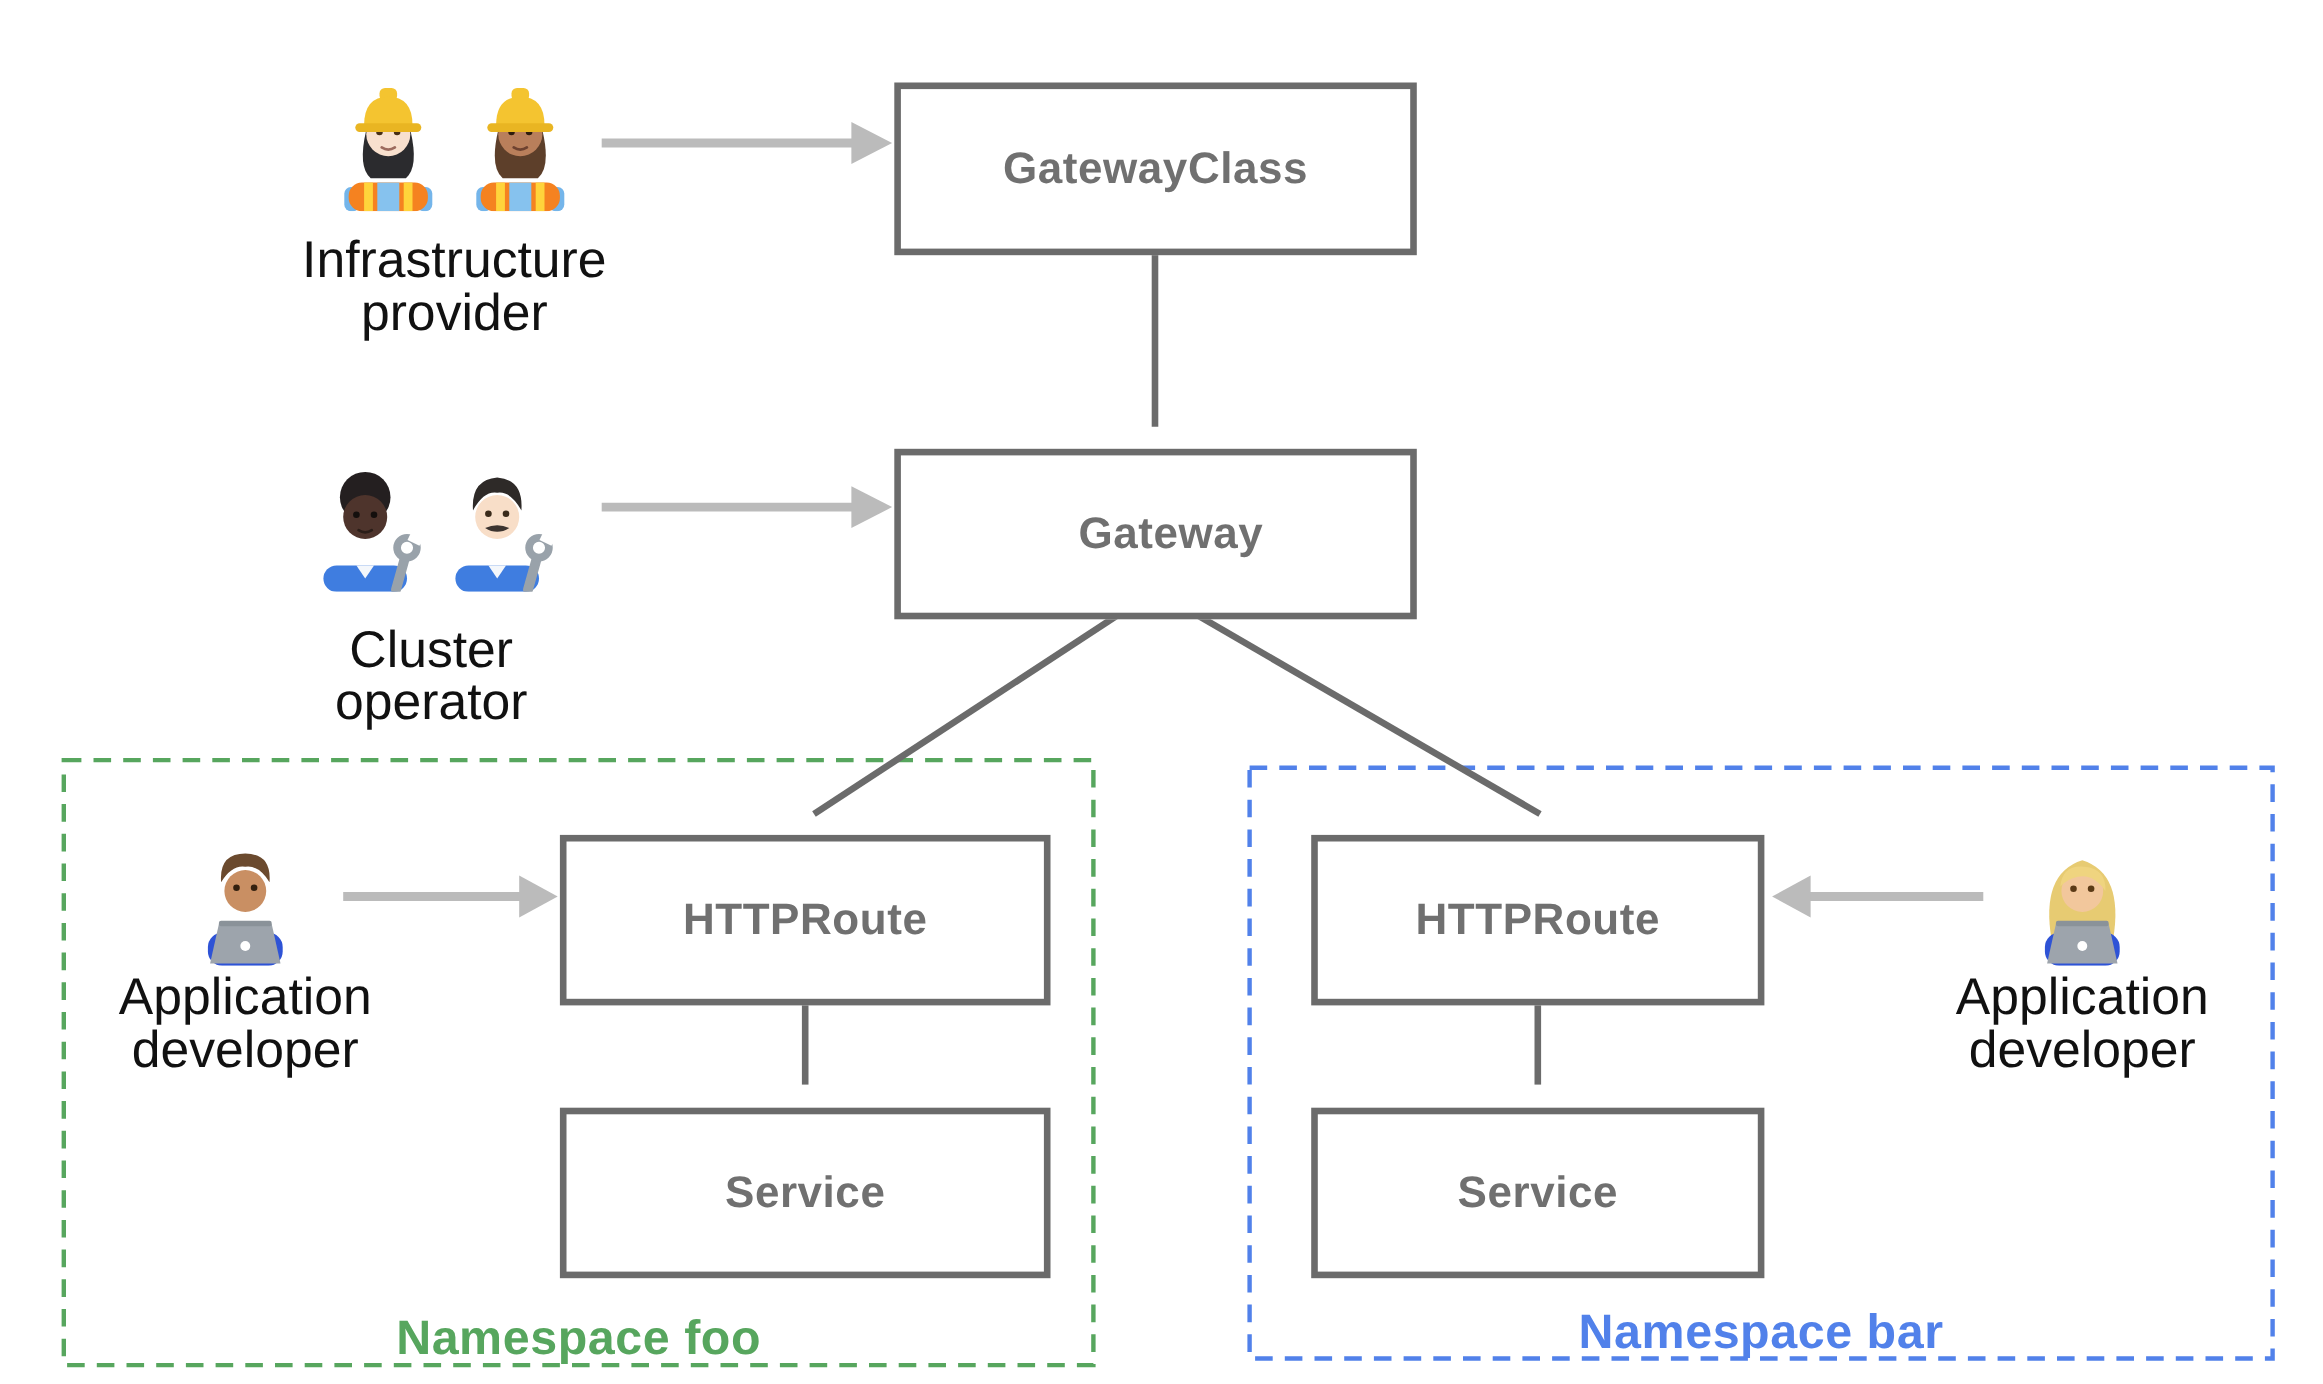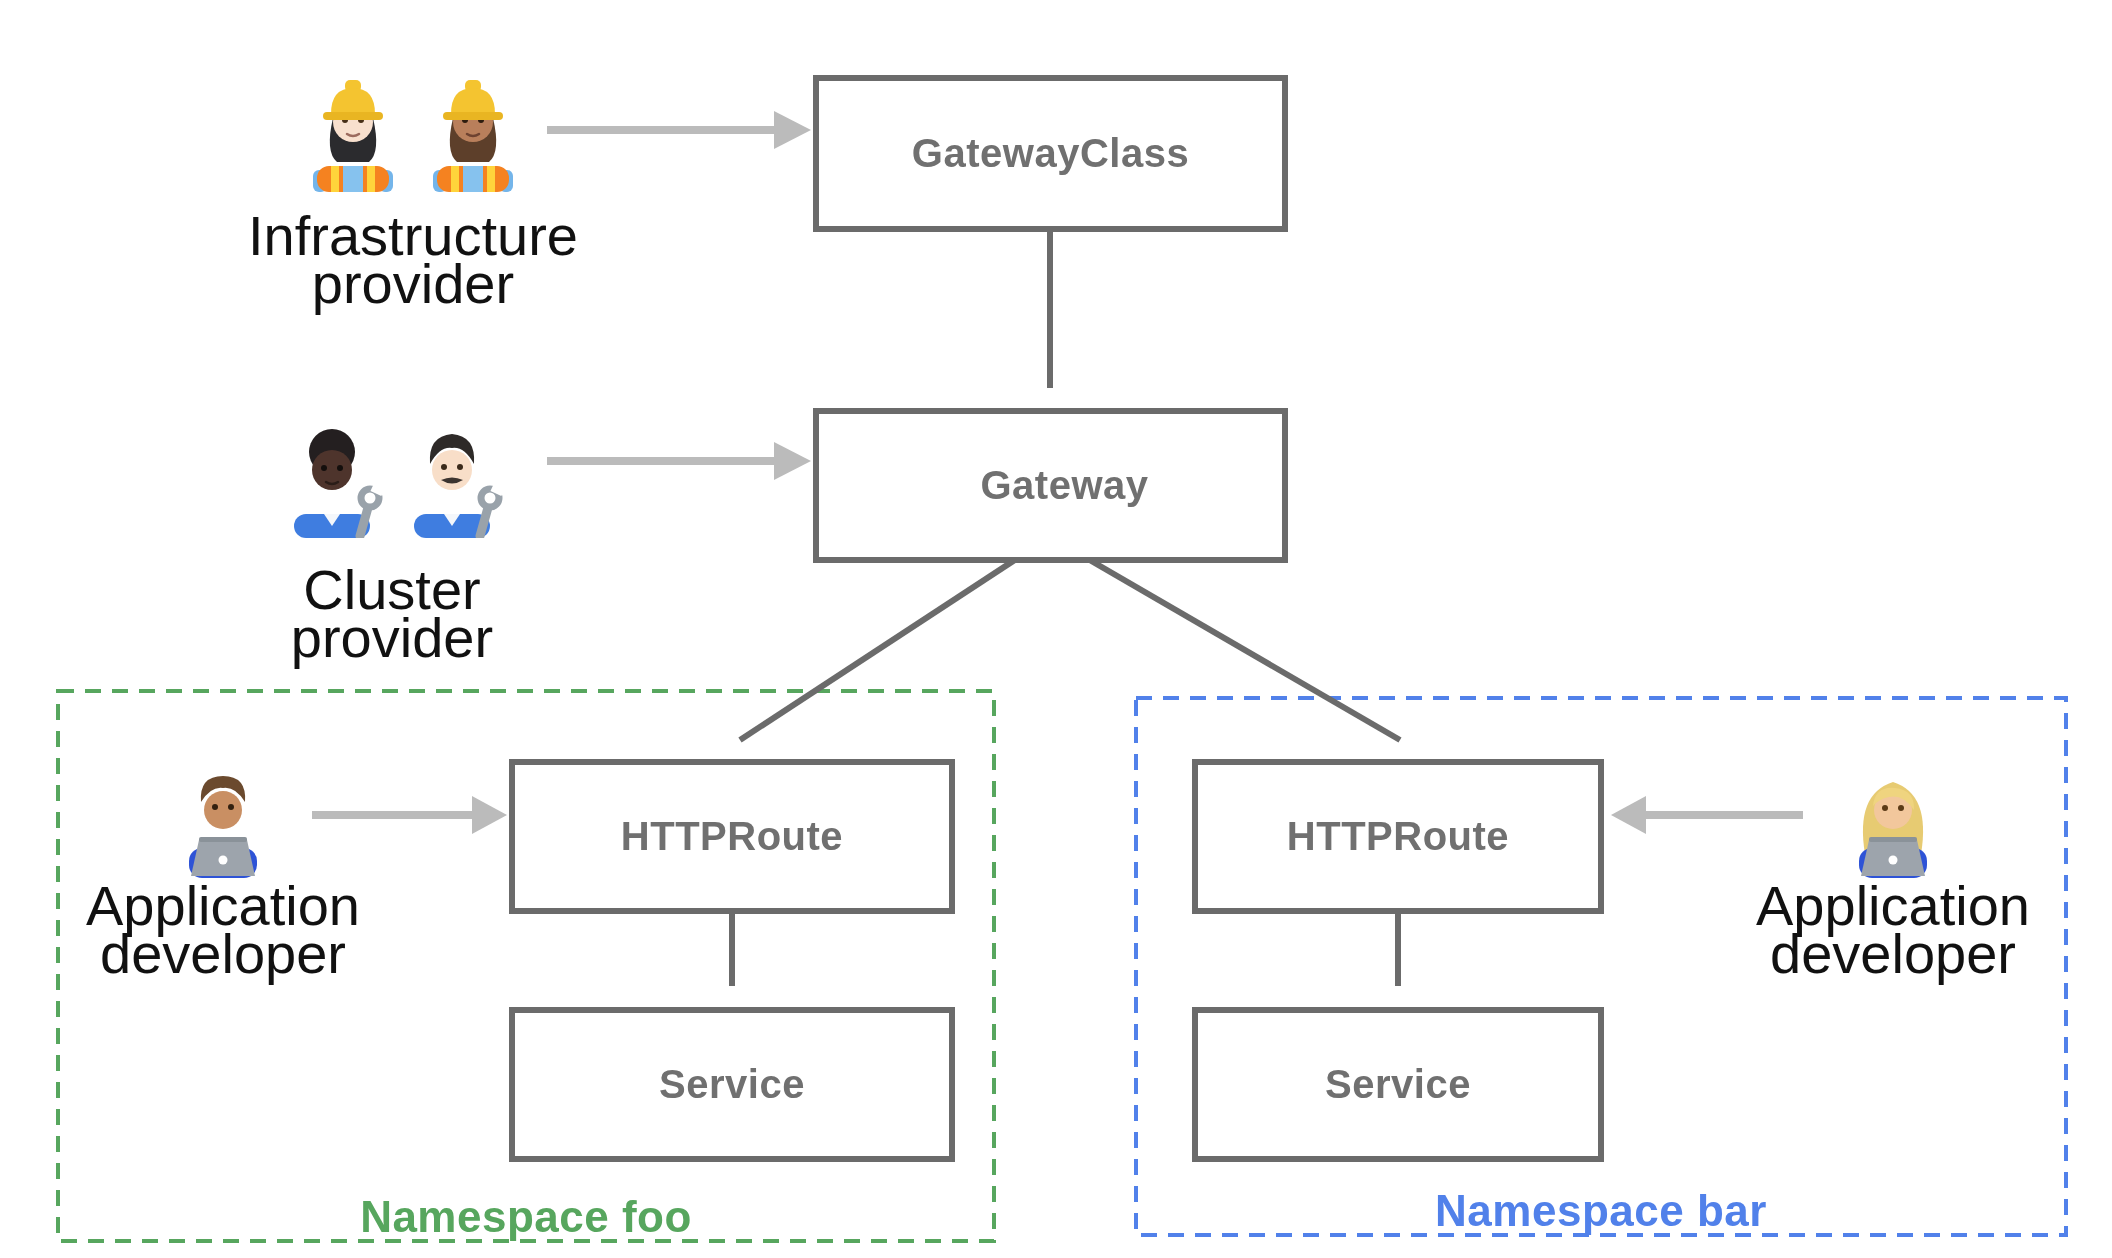--- a/index.html
+++ b/index.html
@@ -7,21 +7,21 @@
           font-family:"Liberation Sans",sans-serif;}
   .layer{position:absolute;left:0;top:0;}
   .node{position:absolute;background:#fff;border:6px solid #6B6B6B;box-sizing:border-box;
         display:flex;align-items:center;justify-content:center;
         font-size:40px;font-weight:bold;color:#707070;letter-spacing:.5px;margin-top:24px;}
   .ns-label{position:absolute;text-align:center;font-size:44px;font-weight:bold;letter-spacing:.5px;}
   .ns-label.foo{color:#57A65E;}
   .ns-label.bar{color:#5181EA;}
   .persona{position:absolute;display:flex;flex-direction:column;align-items:center;}
   .figures{display:flex;}
-  .persona-label{text-align:center;font-size:56px;line-height:48px;color:#111;}
+  .persona-label{text-align:center;font-size:47px;line-height:48px;color:#111;}
 </style>
 </head>
 <body>
 
 <div class="canvas">
 
   <svg class="layer" width="2112" height="1258" viewBox="0 0 2112 1258">
 
     <rect x="58" y="691" width="936" height="550" fill="none" stroke="#57A65E" stroke-width="4" stroke-dasharray="16 11"></rect>
     <rect x="1136" y="698" width="930" height="537" fill="none" stroke="#5181EA" stroke-width="4" stroke-dasharray="16 11"></rect>
@@ -126,21 +126,21 @@
         <circle cx="52" cy="55" r="3" fill="#3a2a1a"></circle>
           <circle cx="68" cy="55" r="3" fill="#3a2a1a"></circle>
         <path d="M49,68 Q60,63 71,68 Q60,75 49,68 Z" fill="#3c3430"></path>
         <rect x="22" y="102" width="76" height="24" rx="12" fill="#3F7DE0"></rect>
         <path d="M52,102 L68,102 L60,114 Z" fill="#F4F7FB"></path>
         <line x1="88" y1="124" x2="97" y2="92" stroke="#99A2AA" stroke-width="9" stroke-linecap="round"></line>
         <circle cx="98" cy="86" r="9" fill="#fff" stroke="#99A2AA" stroke-width="7"></circle>
         <rect x="100" y="72" width="12" height="10" fill="#fff" transform="rotate(25 106 77)"></rect>
       </svg>
     </div>
-    <div class="persona-label" style="margin-top:28px;">Cluster provider</div>
+    <div class="persona-label" style="margin-top:28px;">Cluster operator</div>
   </div>
 
   <div class="persona" style="left:103px;top:752px;width:240px;">
     <div class="figures">
       <svg width="120" height="126" viewBox="0 0 120 126">
         <path d="M38,50 Q36,24 60,24 Q84,24 82,50 Q72,34 60,36 Q48,34 38,50 Z" fill="#6b4a2e"></path>
         <circle cx="60" cy="58" r="19" fill="#C98F63"></circle>
         <circle cx="52" cy="55" r="3" fill="#33200f"></circle>
           <circle cx="68" cy="55" r="3" fill="#33200f"></circle>
         <rect x="26" y="96" width="68" height="30" rx="13" fill="#2E53D6"></rect>

